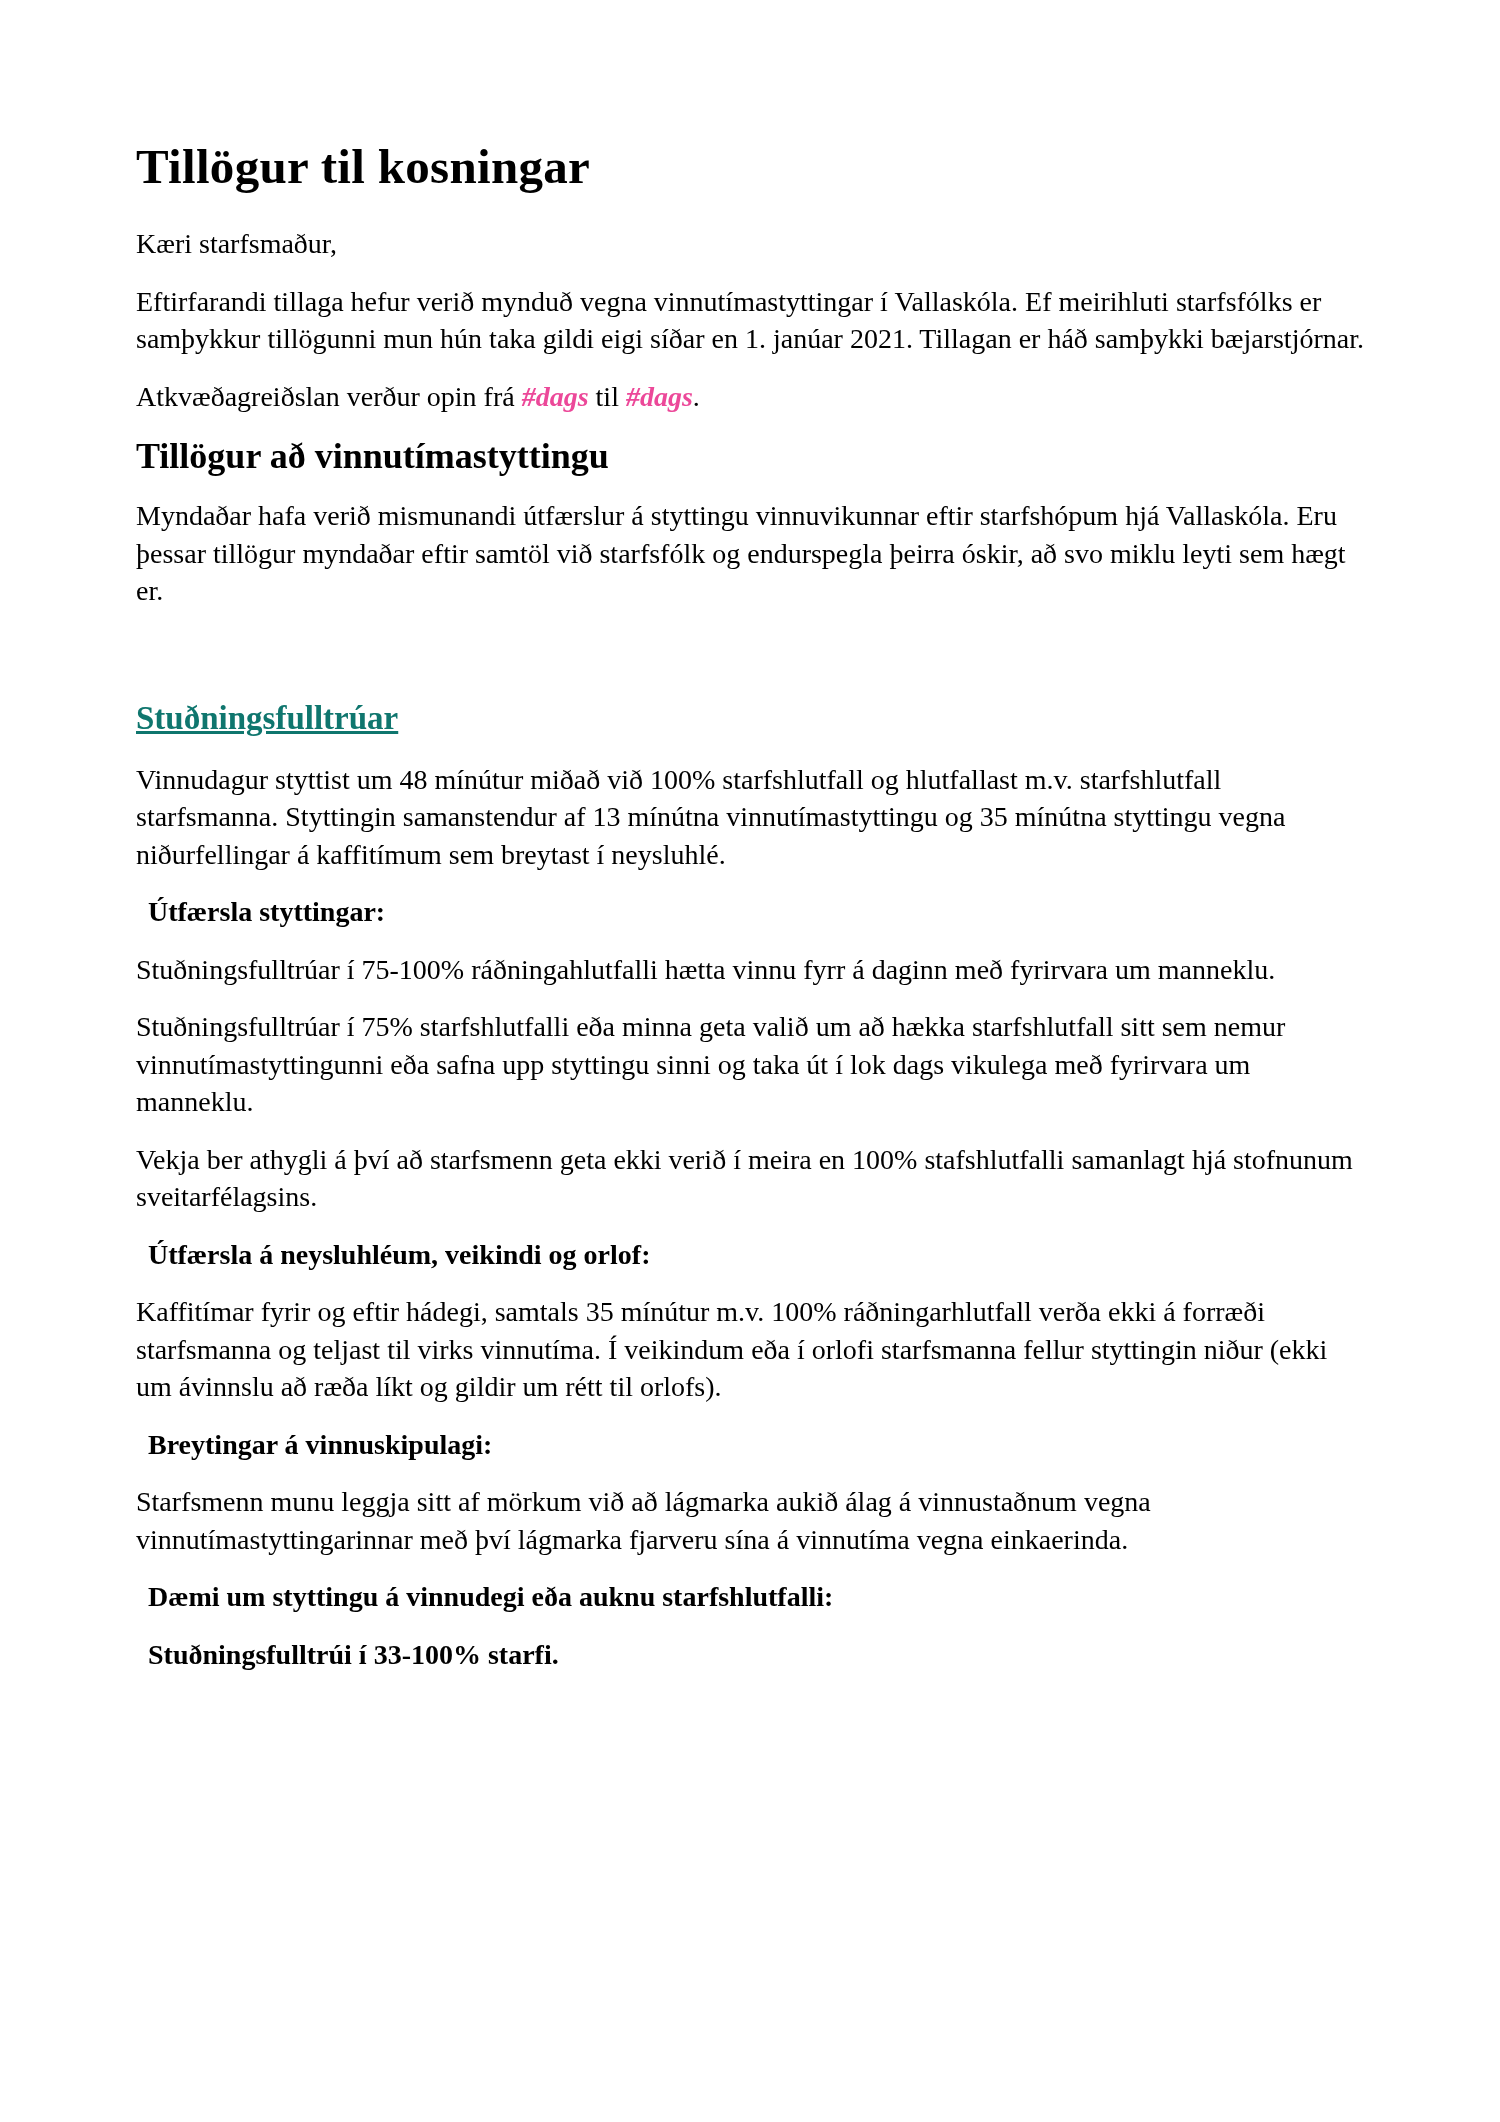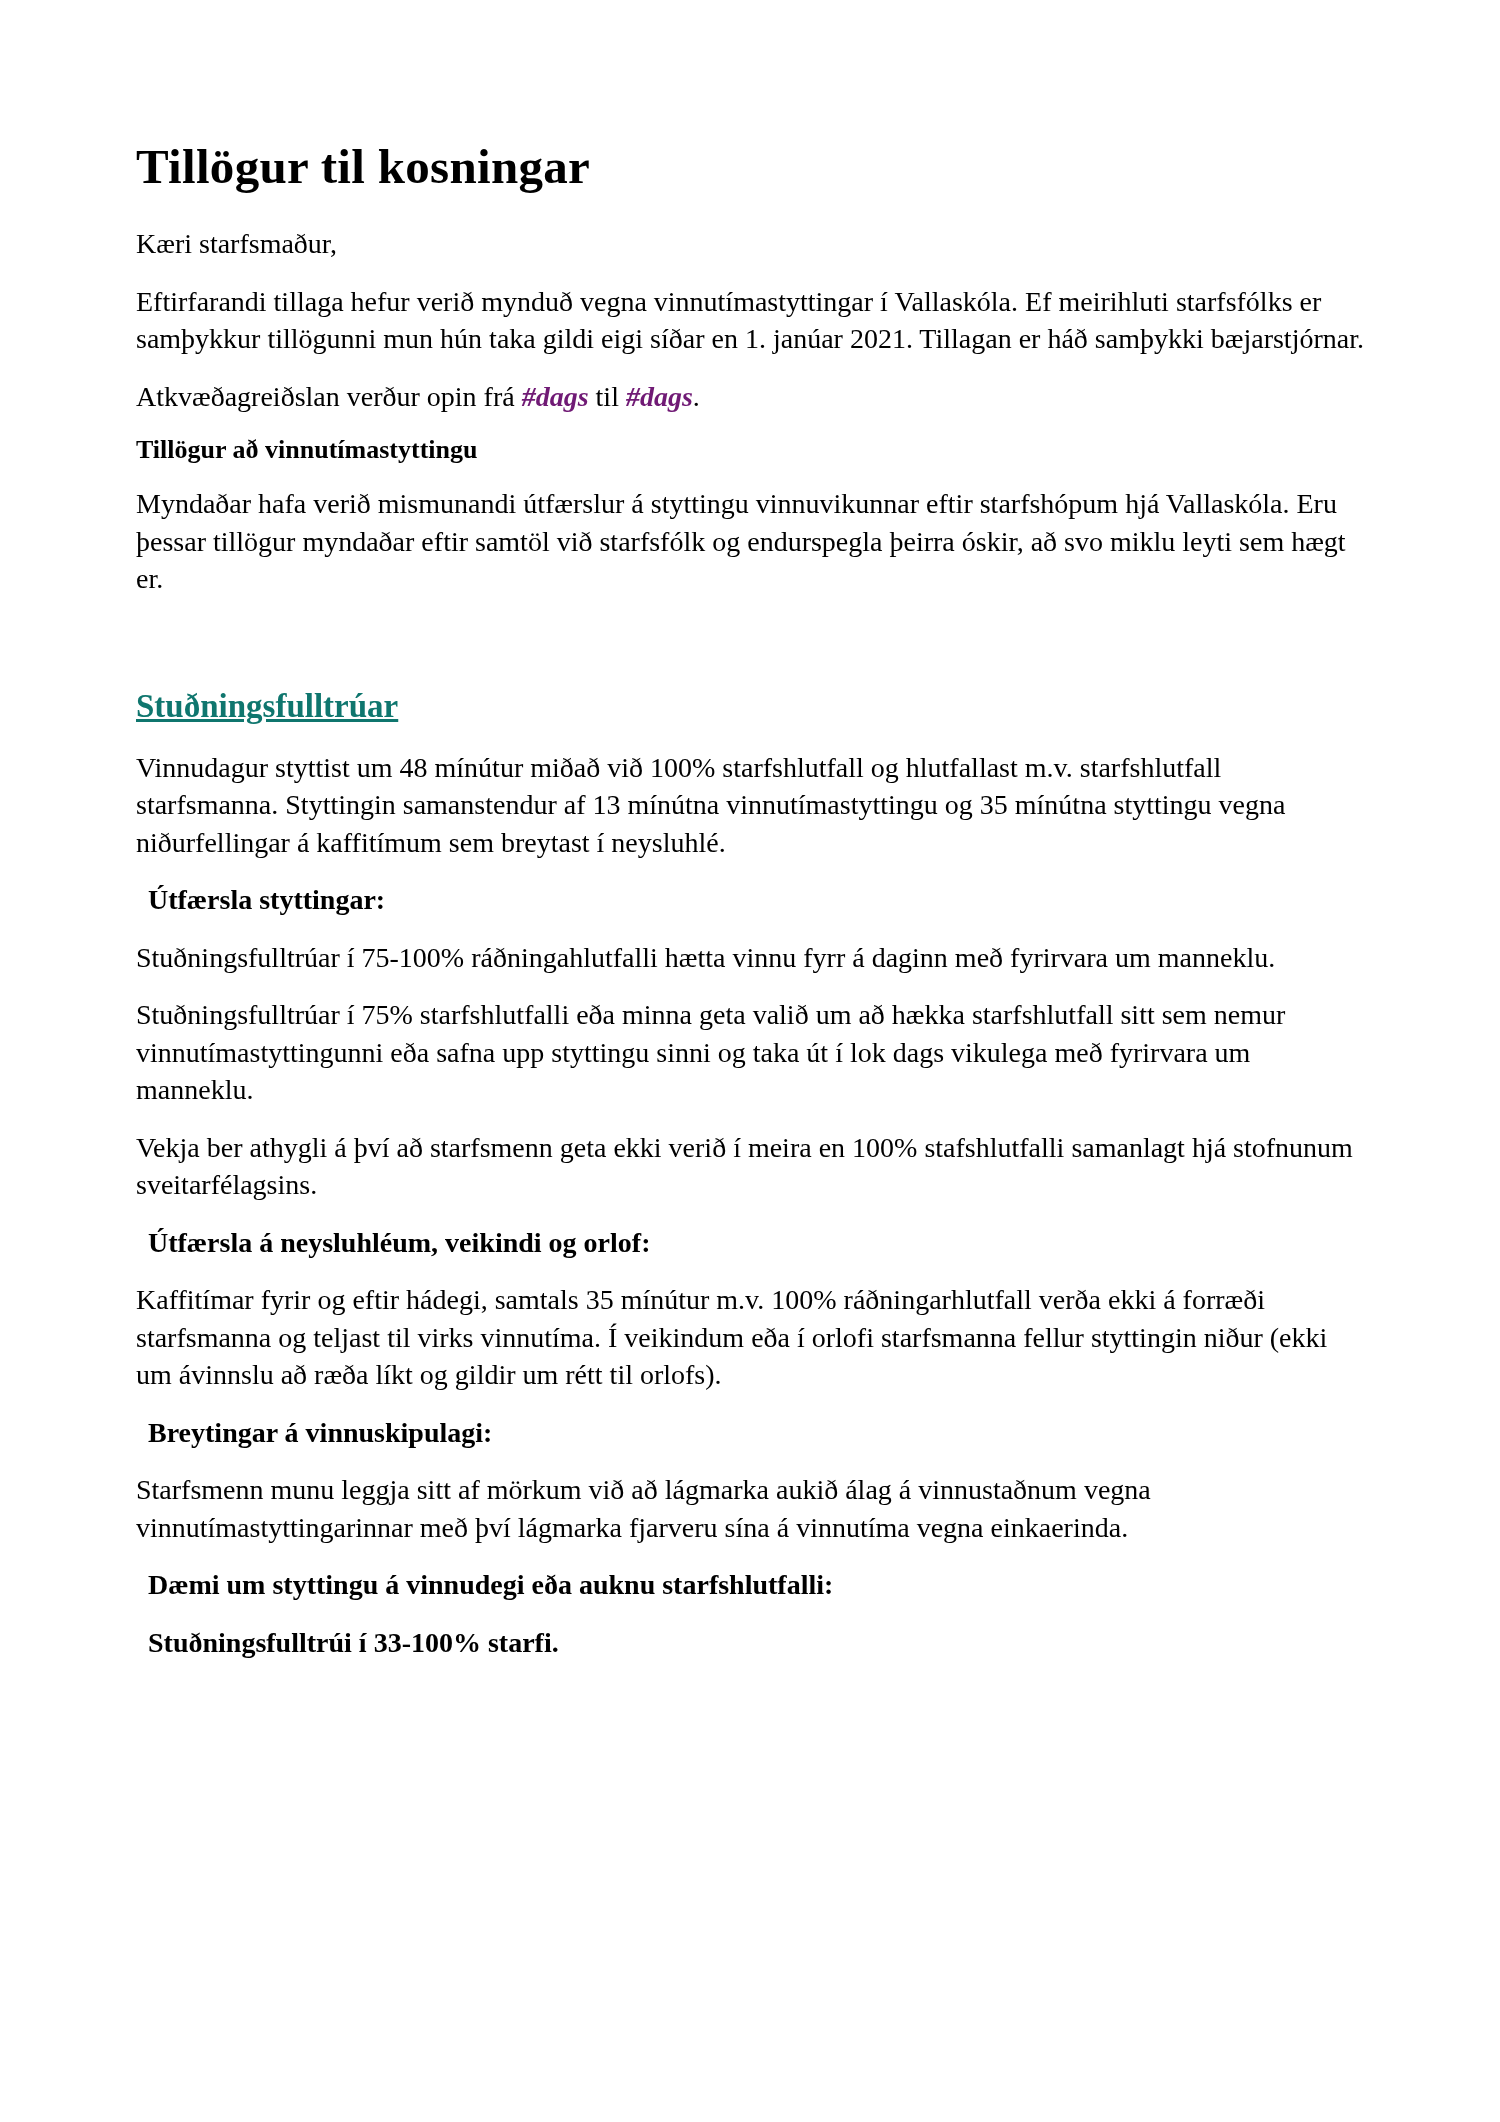--- a/index.html
+++ b/index.html
@@ -27,21 +27,21 @@
     margin: 0 0 30px 0;
     letter-spacing: 0.3px;
     color: #000000;
   }
   .body-text {
     font-size: 28px;
     line-height: 1.34;
     margin: 0 0 20px 0;
   }
   .section-heading {
-    font-size: 26px;
+    font-size: 36px;
     font-weight: 700;
     margin: 14px 0 20px 0;
     color: #000000;
   }
   .link-heading {
     font-size: 33px;
     font-weight: 700;
     margin: 70px 0 24px 0;
     color: #0f766e;
     text-decoration: underline;
@@ -50,21 +50,21 @@
   .link-heading-wrap {
     margin: 0;
   }
   .bold-subheading {
     font-size: 28px;
     font-weight: 700;
     line-height: 1.34;
     margin: 0 0 20px 12px;
   }
   .dags-tag {
-    color: #701a75;
+    color: #ec4899;
     font-style: italic;
     font-weight: 700;
   }
 </style>
 </head>
 <body>
 
 <div class="page">
 
   <h1 class="doc-title">Tillögur til kosningar</h1>

